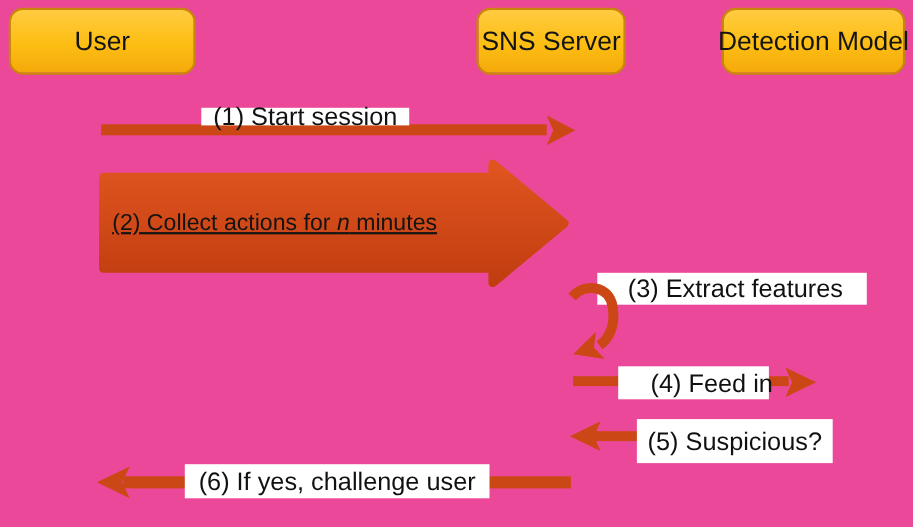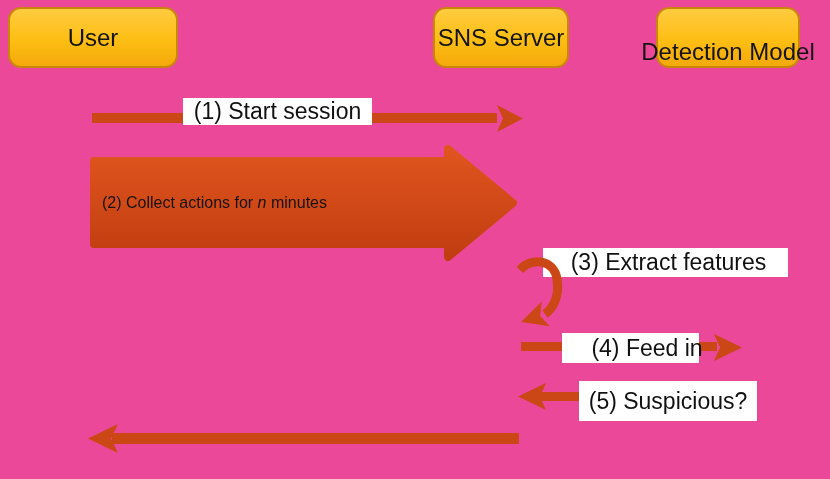--- a/index.html
+++ b/index.html
@@ -17,44 +17,44 @@
   .hline { position:absolute; background:#CC4716; }
   .step-label {
     position:absolute; background:#FFFFFF; color:#111;
     font-size:23px; line-height:1; display:flex; align-items:center;
     justify-content:center; white-space:nowrap; box-sizing:border-box;
   }
   .step-label.left-align { justify-content:center; padding-left:6px; }
   .head { position:absolute; }
   #big-arrow-text {
     position:absolute; left:102px; top:188px; width:340px;
-    font-size:16px; line-height:30px; color:#141414; white-space:nowrap;
+    font-size:21px; line-height:30px; color:#141414; white-space:nowrap;text-decoration:underline;
   }
   svg { display:block; }
 </style>
 </head>
 <body>
 
 <div id="canvas">
 
   <div class="node" style="left:8px;   top:7px; width:170px;">
       <span>User</span>
     </div>
   <div class="node" style="left:433px; top:7px; width:136px;">
       <span>SNS Server</span>
     </div>
-  <div class="node" style="left:656px; top:7px; width:144px;align-items:flex-end;">
+  <div class="node" style="left:656px; top:7px; width:167px;">
       <span>Detection Model</span>
     </div>
 
   <div class="hline" style="left:92px; top:113px; width:405px; height:10px;"></div>
   <svg class="head" style="left:497px; top:105px;" width="26" height="27" viewBox="0 0 26 27">
     <polygon points="0,0 26,13.5 0,27 6,13.5" fill="#CC4716"></polygon>
   </svg>
-  <div class="step-label" style="left:183px; top:98px; width:189px; height:27px;">
+  <div class="step-label" style="left:183px; top:98px; width:189px; height:16px;">
       <span>(1) Start session</span>
     </div>
 
   <svg class="head" style="left:90px; top:145px;" width="430" height="116" viewBox="0 0 430 116">
     <defs>
       <linearGradient id="bigGrad" x1="0" y1="0" x2="0" y2="1">
         <stop offset="0" stop-color="#E0551F"></stop>
         <stop offset="1" stop-color="#C13D10"></stop>
       </linearGradient>
     </defs>
@@ -85,14 +85,17 @@
     <polygon points="28,0 0,13.5 28,27 22,13.5" fill="#CC4716"></polygon>
   </svg>
   <div class="step-label" style="left:579px; top:381px; width:178px; height:40px;">
       <span>(5) Suspicious?</span>
     </div>
 
   <div class="hline" style="left:112px; top:433px; width:407px; height:11px;"></div>
   <svg class="head" style="left:88px; top:424px;" width="30" height="29" viewBox="0 0 30 29">
     <polygon points="30,0 0,14.5 30,29 23,14.5" fill="#CC4716"></polygon>
   </svg>
+  <div class="step-label" style="left:168px; top:422px; width:277px; height:31px;">
+      <span>(6) If yes, challenge user</span>
+    </div>
 
 </div>
 
 </body></html>

